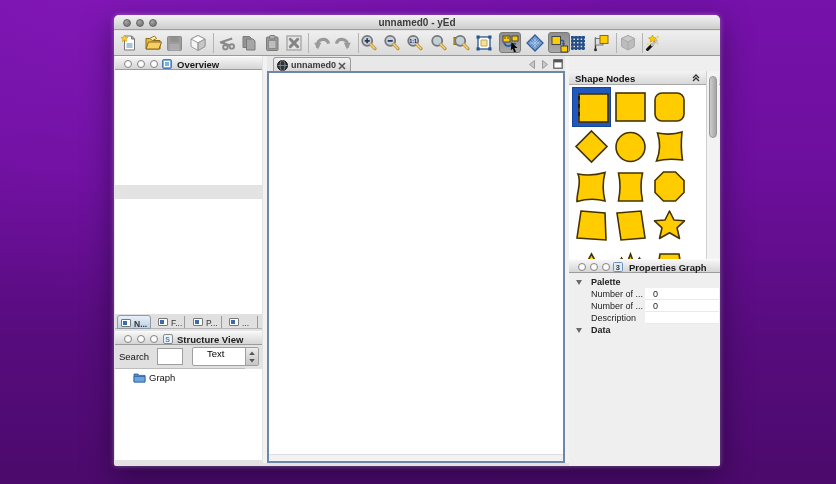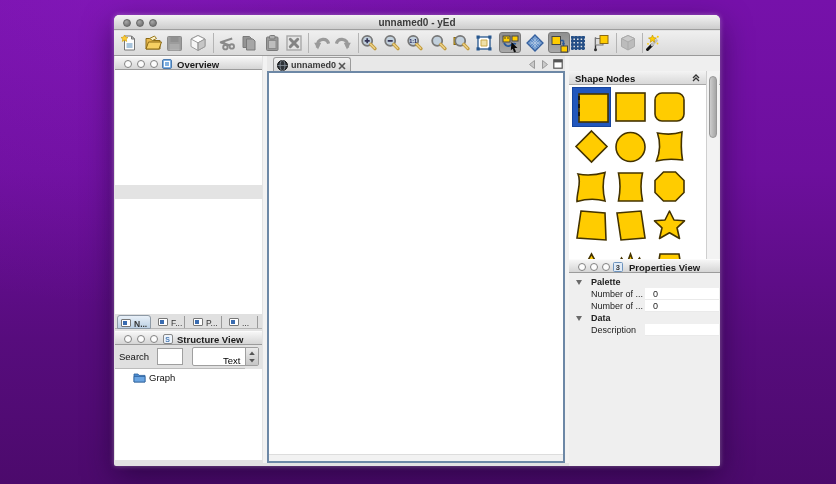--- a/index.html
+++ b/index.html
@@ -279,21 +279,21 @@
     <svg class="ic" style="left:48px" viewBox="0 0 10 10">
         <rect x="0.5" y="0.5" width="9" height="9" rx="1.5" fill="#eef4fb" stroke="#888"></rect>
         <text x="2.2" y="8" font-size="7" fill="#4a7ab5">S</text>
       </svg>
     <span class="txt" style="left:62px">Structure View</span>
   </div>
   <div class="searchrow">
     <span style="position:absolute;left:4px;top:6px;font-size:9.5px;color:#111;">Search</span>
     <span style="position:absolute;left:42px;top:3px;width:26px;height:17px;background:#fff;border:1px solid #9f9f9f;"></span>
     <span style="position:absolute;left:77px;top:2px;width:67px;height:19px;background:#fff;border:1px solid #9f9f9f;border-radius:2px;">
-      <span style="position:absolute;left:14px;top:7px;font-size:9.5px;margin-left:16px;">Text</span>
+      <span style="position:absolute;left:14px;top:0;font-size:9.5px;">Text</span>
       <span style="position:absolute;right:0;top:0;width:13px;height:17px;background:linear-gradient(#ebebeb,#c6c6c6);border-left:1px solid #9f9f9f;">
         <svg viewBox="0 0 10 14" style="width:10px;height:14px;position:absolute;left:1px;top:1.5px;">
           <path d="M5 1.5 L7.8 5 L2.2 5 Z" fill="#555"></path>
             <path d="M5 12.5 L7.8 9 L2.2 9 Z" fill="#555"></path>
         </svg>
       </span>
     </span>
   </div>
   <div class="tree">
     <svg style="position:absolute;left:18px;top:3px;width:13px;height:11px;" viewBox="0 0 13 11">
@@ -391,40 +391,40 @@
         <div class="vthumb"></div>
       </div>
     <div class="phead" style="left:0; top:203px; width:151px;">
       <i class="pc" style="left:9px"></i>
         <i class="pc" style="left:21px"></i>
         <i class="pc" style="left:33px"></i>
       <svg class="ic" style="left:44px" viewBox="0 0 10 10">
           <rect x="0.5" y="0.5" width="9" height="9" rx="1" fill="#dfeaf6" stroke="#6d93bd"></rect>
           <text x="2.7" y="8" font-size="7.5" fill="#333">3</text>
         </svg>
-      <span class="txt" style="left:60px">Properties View</span>
+      <span class="txt" style="left:60px">Properties Graph</span>
     </div>
     <div class="props">
       <div class="prow hdr">
           <span class="tri"></span>
           <span class="lbl">Palette</span>
         </div>
       <div class="prow">
           <span class="val"></span>
           <span class="lbl">Number of ...</span>
           <span class="lbl" style="left:84px;">0</span>
         </div>
       <div class="prow">
           <span class="val"></span>
           <span class="lbl">Number of ...</span>
           <span class="lbl" style="left:84px;">0</span>
         </div>
+      <div class="prow">
+          <span class="val"></span>
+          <span class="lbl">Description</span>
+        </div>
       <div class="prow hdr">
           <span class="tri"></span>
           <span class="lbl">Data</span>
         </div>
-      <div class="prow">
-          <span class="val"></span>
-          <span class="lbl">Description</span>
-        </div>
     </div>
   </div>
 </div>
 
 </body></html>

